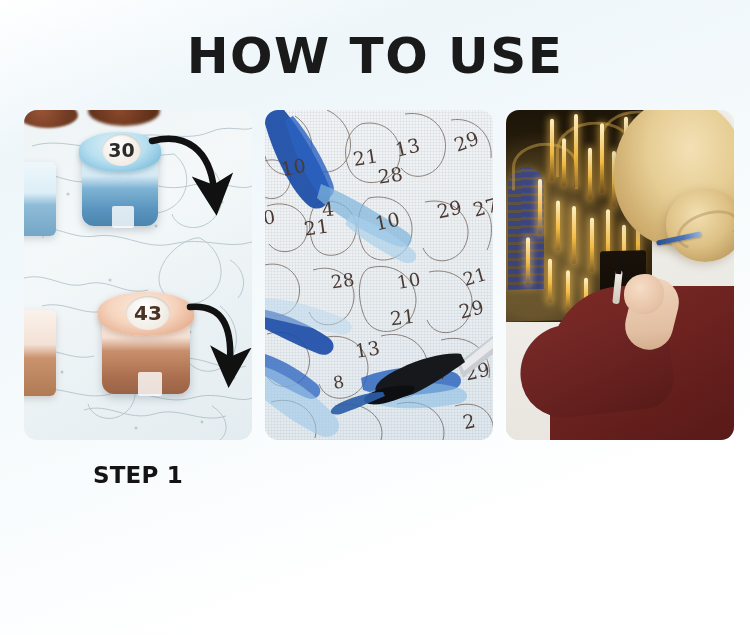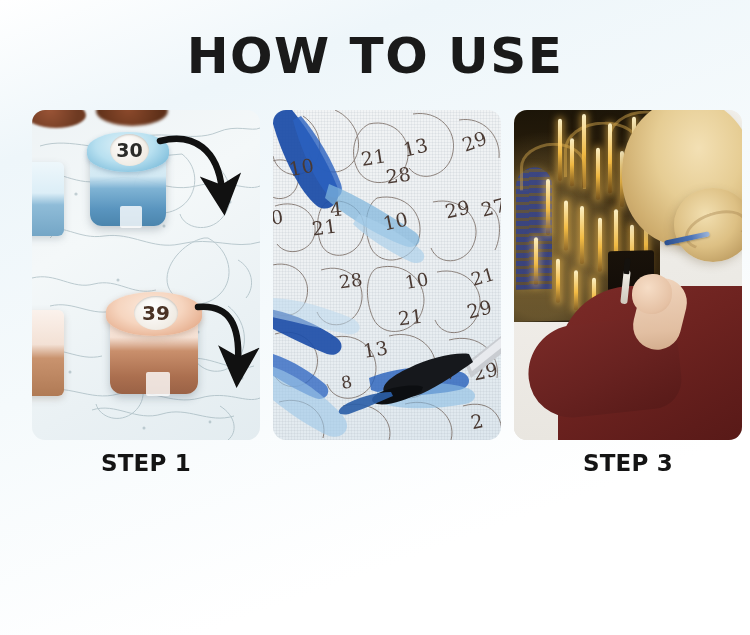--- a/index.html
+++ b/index.html
@@ -35,40 +35,40 @@
     font-weight: 700;
     letter-spacing: 1.5px;
     color: #1a1a1a;
     font-family: "DejaVu Sans", sans-serif;
   }
 
   
   .cols {
     position: absolute;
     top: 110px;
-    left: 32px;
+    left: 24px;
     width: 710px;
     display: flex;
     justify-content: space-between;
   }
   .col {
     width: 228px;
   }
 
   .card {
     width: 228px;
     height: 330px;
     border-radius: 13px;
     overflow: hidden;
     position: relative;
     background: #e9eef2;
   }
 
   .step-title {
-    margin-top: 10px;
+    margin-top: 22px;
     text-align: center;
     font-size: 23px;
     font-weight: 700;
     letter-spacing: 0.2px;
     color: #141414;
     font-family: "DejaVu Sans", sans-serif;
   }
   .step-desc {
     margin-top: 8px;
     text-align: center;
@@ -445,21 +445,21 @@
           <div class="body"></div>
           <div class="cap-notch"></div>
           <div class="lid"></div>
           <div class="label">30</div>
         </div>
 
         <div class="pot pot-peach">
           <div class="body"></div>
           <div class="cap-notch"></div>
           <div class="lid"></div>
-          <div class="label">39</div>
+          <div class="label">43</div>
         </div>
 
         <svg style="position:absolute;inset:0" viewBox="0 0 228 330">
           <defs>
             <marker id="ah1" markerWidth="7" markerHeight="7" refX="2.4" refY="3.2" orient="auto" markerUnits="strokeWidth">
               <path d="M0,0 L6.4,3.2 L0,6.4 L1.6,3.2 Z" fill="#111111"></path>
             </marker>
           </defs>
           <path d="M128,31 C162,22 186,40 190,80" fill="none" stroke="#111111" stroke-width="6.5" stroke-linecap="round" marker-end="url(#ah1)"></path>
           <path d="M166,197 C198,194 208,216 206,252" fill="none" stroke="#111111" stroke-width="6.5" stroke-linecap="round" marker-end="url(#ah1)"></path>
@@ -596,17 +596,16 @@
         <div class="hairpin"></div>
 
         <div class="shirt"></div>
         <div class="sleeve"></div>
         <div class="arm"></div>
         <div class="hand"></div>
         <div class="brush"></div>
         <div class="brushtip"></div>
       </div>
 
-      <div class="step-title">STEP 3</div>
     </div>
 
   </div>
 </div>
 
 </body></html>

